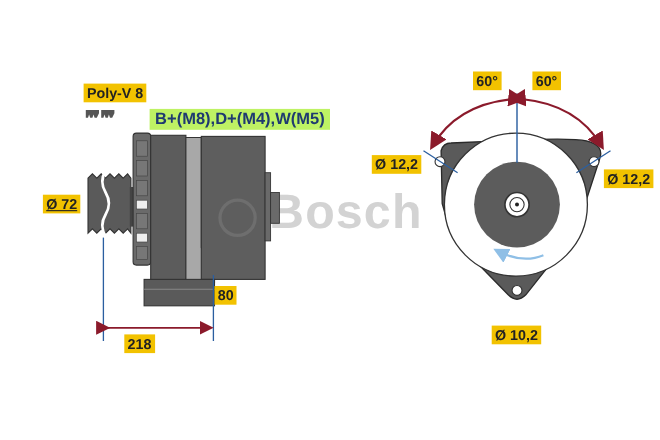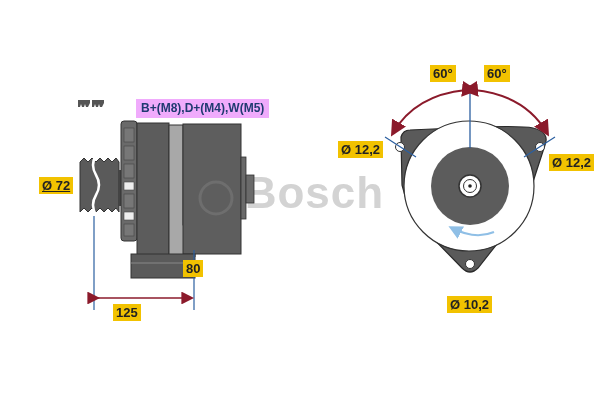--- a/index.html
+++ b/index.html
@@ -4,22 +4,22 @@
   <style>
     html, body { margin: 0; padding: 0; background: #ffffff; }
     body { width: 600px; height: 400px; position: relative; overflow: hidden; font-family: "Liberation Sans", sans-serif; }
     .stage { position: absolute; left: 0; top: 0; width: 600px; height: 400px; }
     .label {
       position: absolute; background: #f2c200; color: #222; font-weight: bold;
       font-size: 13px; line-height: 17px; padding: 0 3px; white-space: nowrap;
       font-family: "Liberation Sans", sans-serif;
     }
     .terminal-label {
-      position: absolute; background: #f0abfc; color: #1f3a70; font-weight: bold;
-      font-size: 12px; line-height: 19px; padding: 0 5px; white-space: nowrap;
+      position: absolute; background: #bef264; color: #1f3a70; font-weight: bold;
+      font-size: 15px; line-height: 19px; padding: 0 5px; white-space: nowrap;
       font-family: "Liberation Sans", sans-serif;
     }
     .watermark {
       position: absolute; left: 198px; top: 168px; color: #d3d3d3; font-weight: bold;
       font-size: 44px; line-height: 50px; font-family: "Liberation Sans", sans-serif;
       letter-spacing: 1px; white-space: nowrap;
     }
     svg { position: absolute; left: 0; top: 0; }
   </style>
 </head>
@@ -107,24 +107,25 @@
       <line x1="385" y1="137" x2="416" y2="157" stroke="#2b5fa0" stroke-width="1.2"></line>
       <line x1="555" y1="137" x2="524" y2="157" stroke="#2b5fa0" stroke-width="1.2"></line>
 
       <path d="M466,90 Q415,95 393,133" fill="none" stroke="#8b1a2b" stroke-width="2" marker-start="url(#arrowRed)" marker-end="url(#arrowRed)"></path>
       <path d="M474,90 Q525,95 547,133" fill="none" stroke="#8b1a2b" stroke-width="2" marker-start="url(#arrowRed)" marker-end="url(#arrowRed)"></path>
 
       <path d="M494,232 Q475,240 452,228" fill="none" stroke="#8fbfe6" stroke-width="2" marker-end="url(#arrowBlue)"></path>
     </g>
   </svg>
 
+  <div class="label" style="left:76px; top:76px;">Poly-V 8</div>
   <div class="terminal-label" style="left:136px; top:99px;">B+(M8),D+(M4),W(M5)</div>
   <div class="label" style="left:39px; top:177px;text-decoration:underline;">Ø 72</div>
-  <div class="label" style="left:183px; top:260px;text-align:right;">80</div>
-  <div class="label" style="left:113px; top:304px;">125</div>
+  <div class="label" style="left:195px; top:260px;text-align:right;">80</div>
+  <div class="label" style="left:113px; top:304px;">218</div>
 
   <div class="label" style="left:430px; top:65px;">60°</div>
   <div class="label" style="left:484px; top:65px;">60°</div>
   <div class="label" style="left:338px; top:141px;">Ø 12,2</div>
   <div class="label" style="left:549px; top:154px;">Ø 12,2</div>
   <div class="label" style="left:447px; top:296px;">Ø 10,2</div>
 
 </div>
 
 </body></html>

